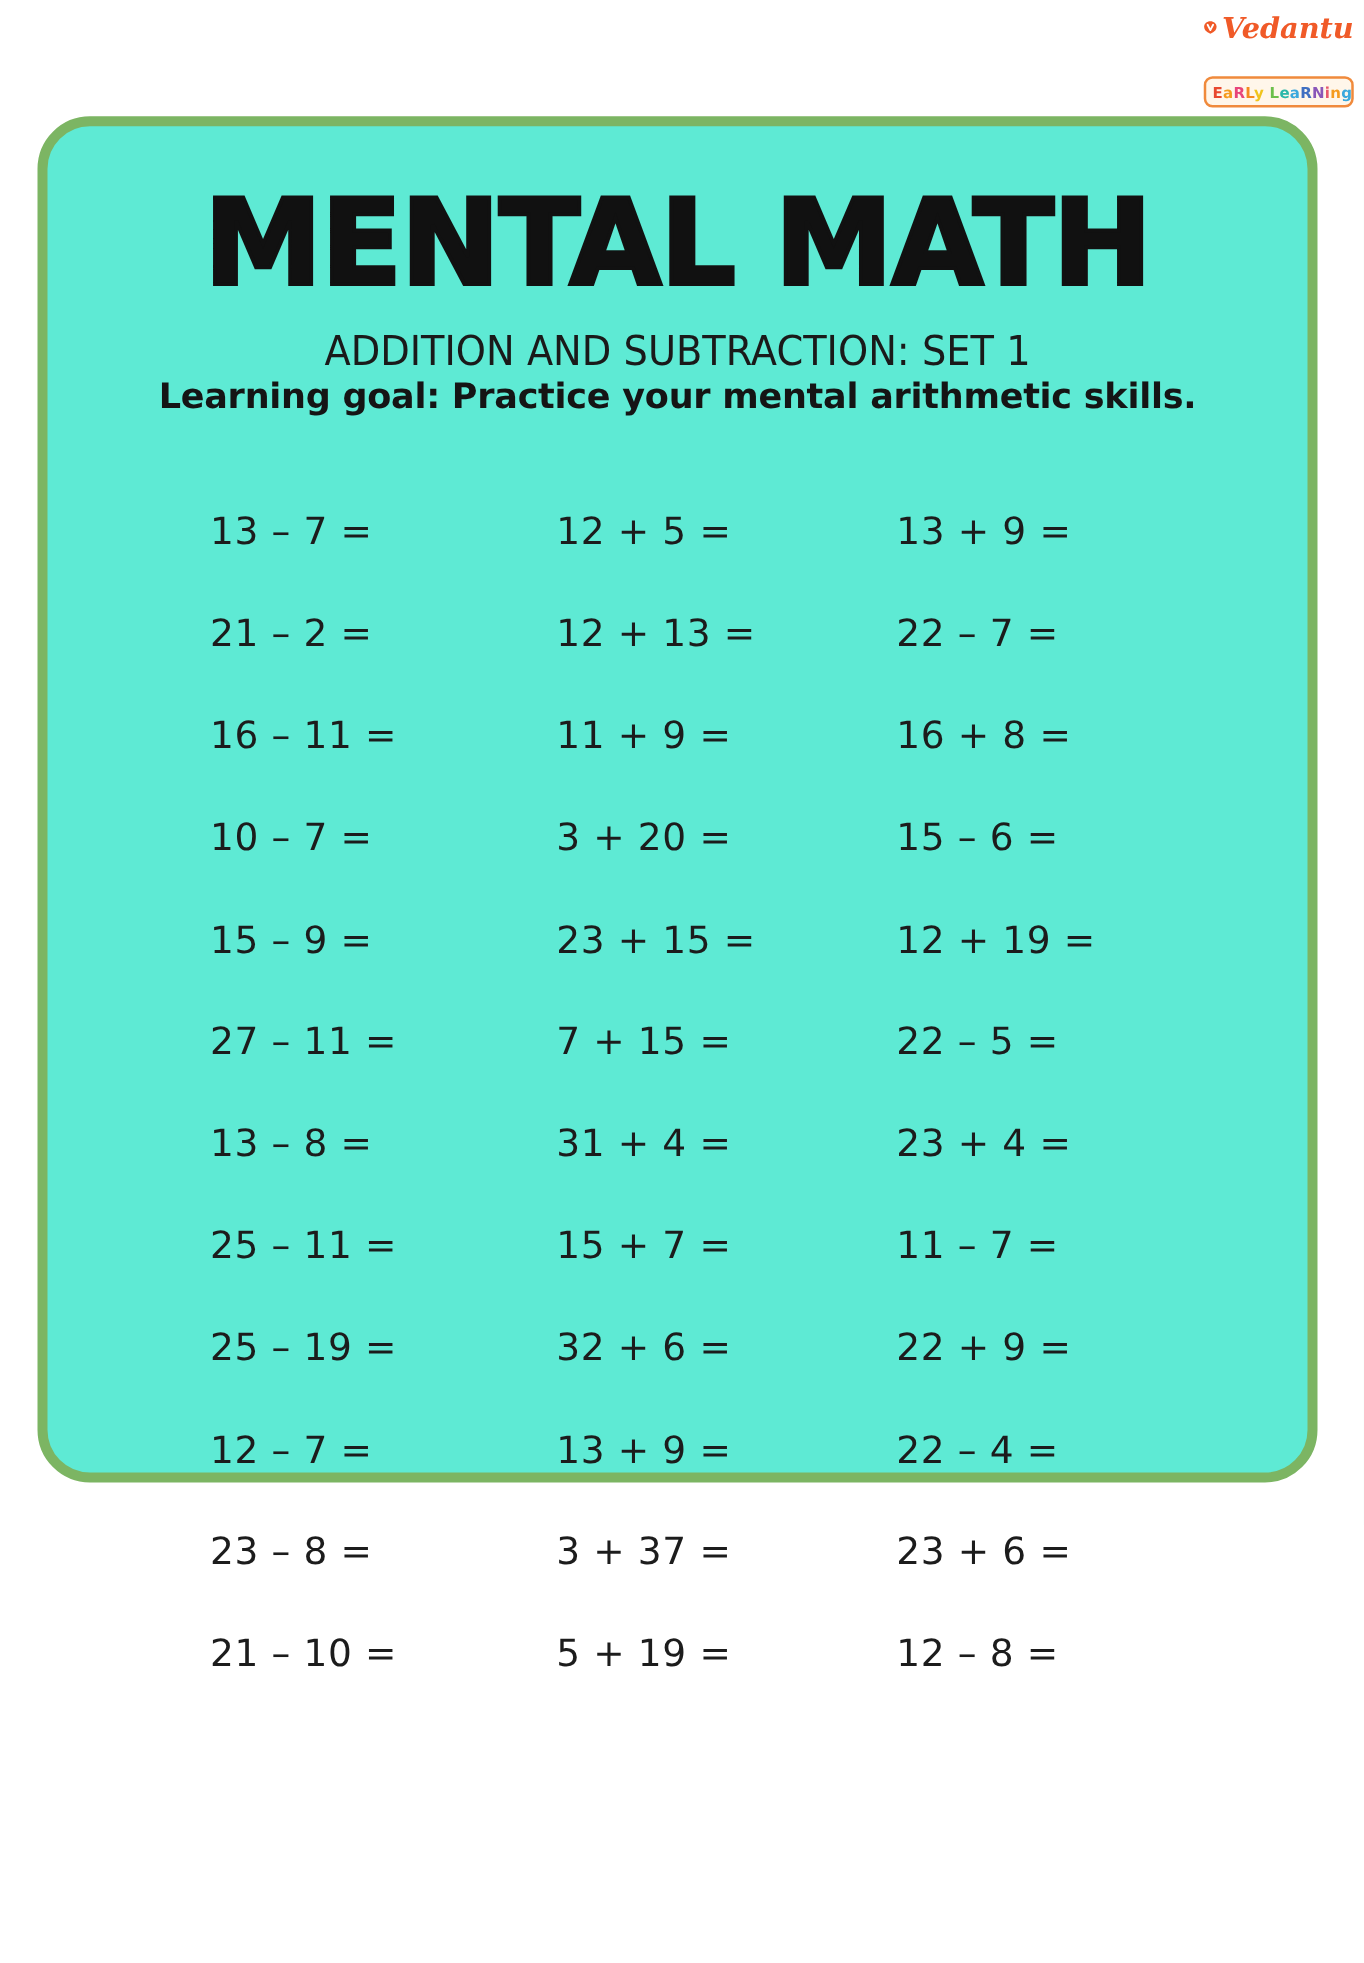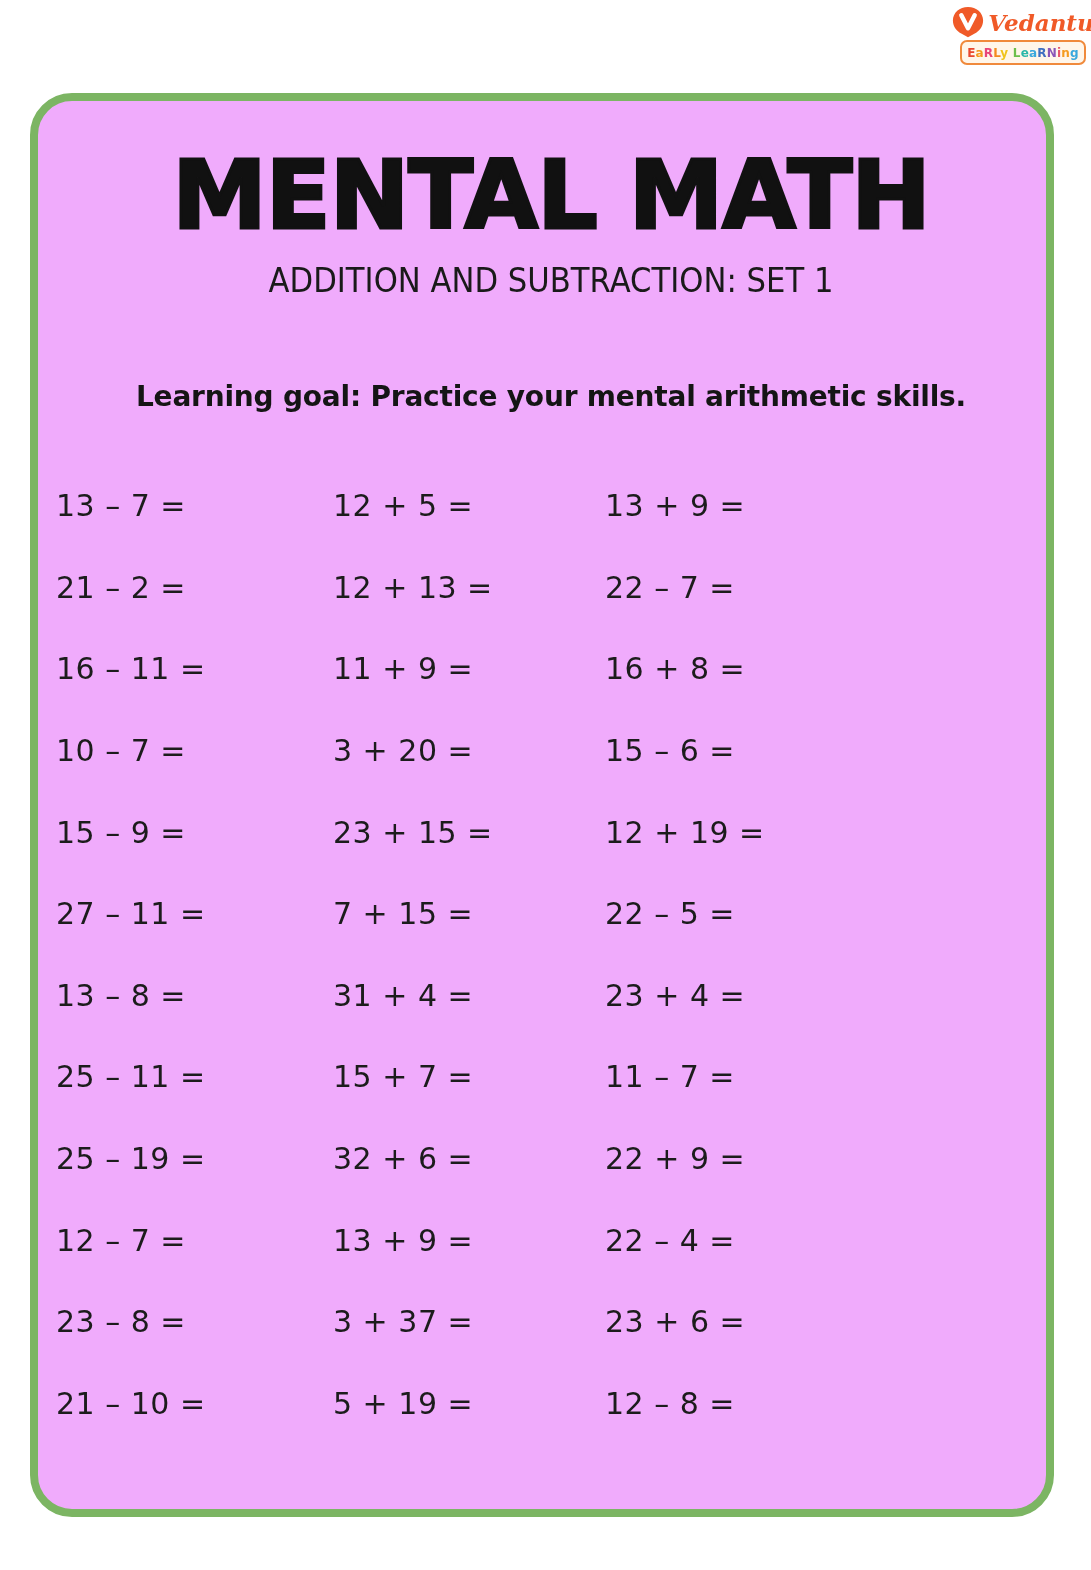--- a/index.html
+++ b/index.html
@@ -14,21 +14,21 @@
   }
 
   
   .logo {
     position: absolute;
     top: 6px;
     right: 8px;
     width: 120px;
     display: flex;
     flex-direction: column;
-    align-items: center;
+    gap: 21px;
   }
   .logo-row {
     display: flex;
     align-items: center;
     gap: 4px;
   }
   .v-icon { width: 32px; height: 32px; display: block; }
   .wordmark {
     font-family: "DejaVu Serif", "Liberation Serif", serif;
     font-style: italic;
@@ -51,25 +51,24 @@
     font-size: 12px;
     letter-spacing: 0.2px;
   }
 
   
   .card {
     position: absolute;
     left: 30px;
     top: 93px;
     width: 1024px;
-    height: 1424px;
+    height: 1093px;
     border: 8px solid #7cb563;
     border-radius: 42px;
-    background: #f0abfc;
-    padding-left: 18px;
+    background: #5eead4;
   }
 
   .title {
     margin-top: 47px;
     text-align: center;
     font-size: 95px;
     line-height: 1.0;
     font-weight: 900;
     color: #111111;
     -webkit-text-stroke: 3px #111111;
@@ -81,32 +80,32 @@
     text-align: center;
     font-size: 33px;
     font-weight: 400;
     color: #1a1a1a;
     transform: scaleX(0.93);
     transform-origin: 50% 50%;
     letter-spacing: 0px;
     white-space: nowrap;
   }
   .goal {
-    margin-top: 80px;
     text-align: center;
     font-size: 28px;
     font-weight: bold;
     color: #151515;
     letter-spacing: -0.2px;
     white-space: nowrap;
   }
 
   
   .grid {
     margin-top: 52px;
+    margin-left: 130px;
     display: grid;
     grid-template-columns: 277px 272px 1fr;
     grid-auto-rows: 81.6px;
   }
   .cell {
     display: flex;
     align-items: center;
     font-size: 30px;
     color: #1c1c1c;
     letter-spacing: 0.5px;

